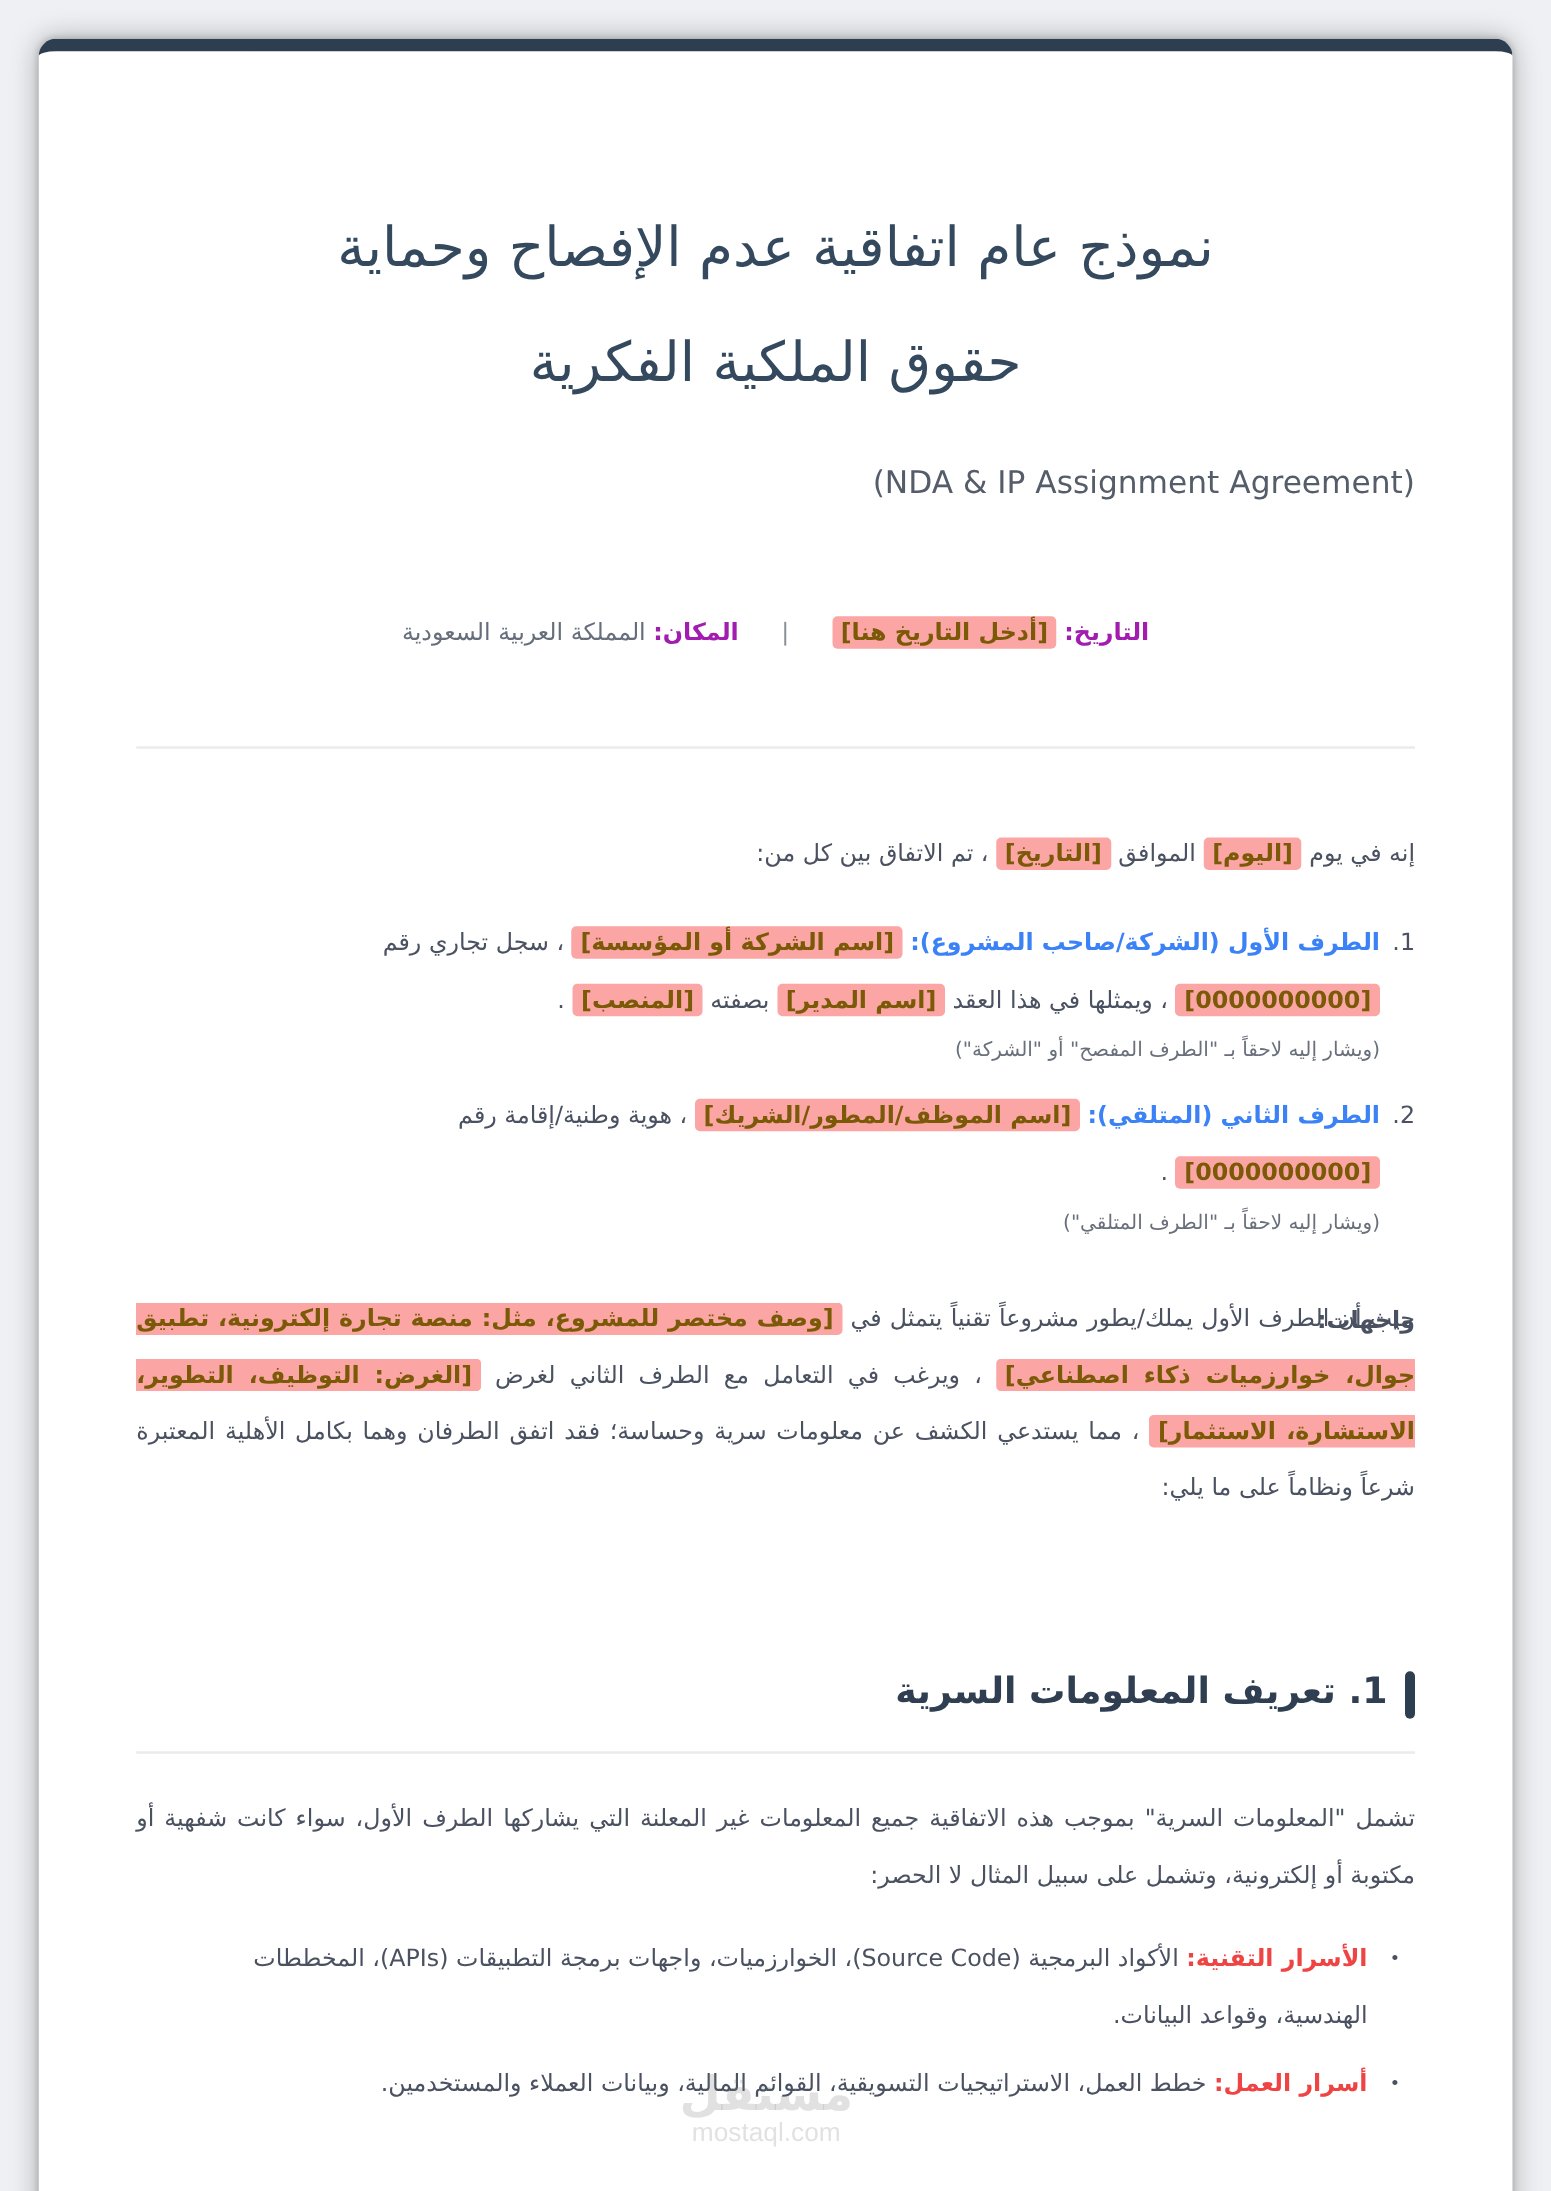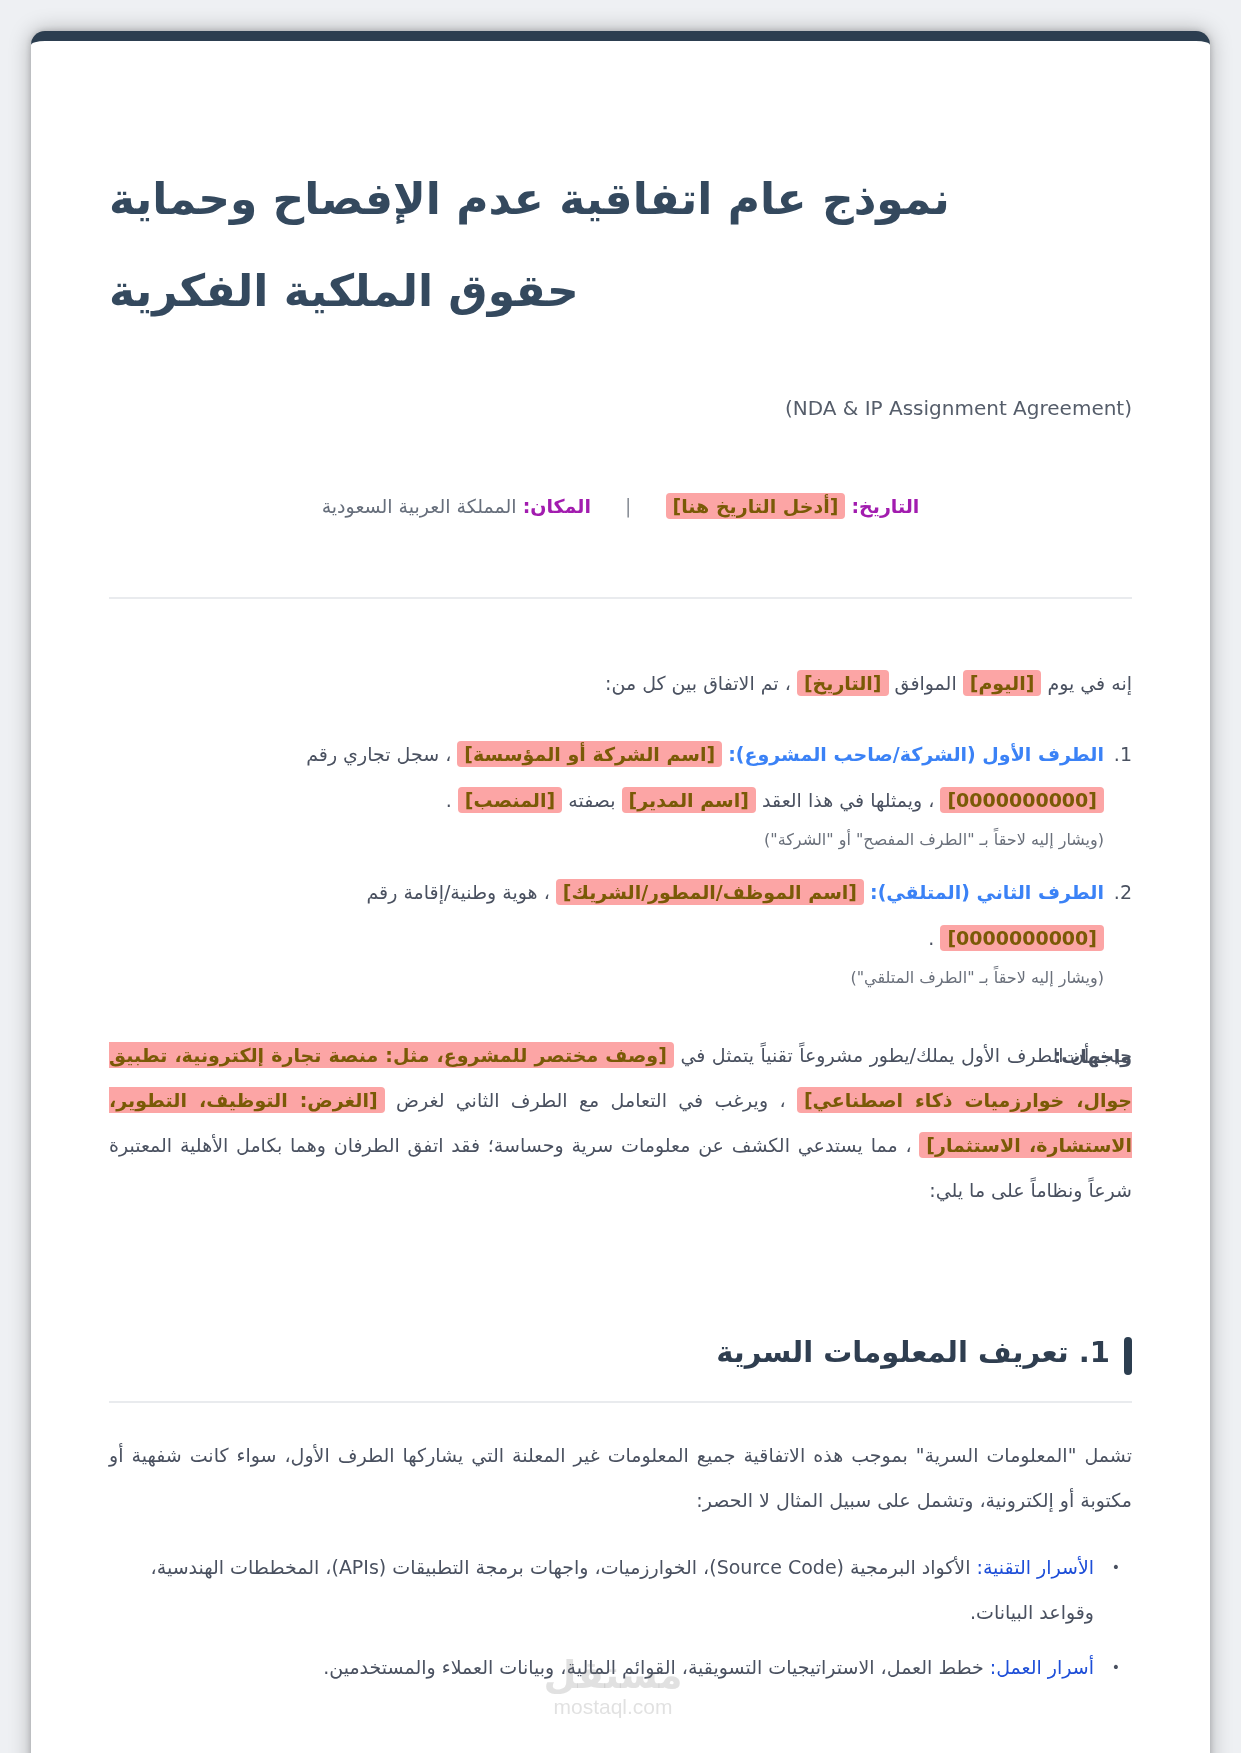--- a/index.html
+++ b/index.html
@@ -32,37 +32,37 @@
       right: 78px;
       top: 0;
       direction: rtl;
       color: #4a5160;
     }
     .doc-title {
       position: absolute;
       top: 112px;
       left: 0;
       right: 0;
-      text-align: left;
+      text-align: center;
       font-family: "DejaVu Sans", sans-serif;
-      font-weight: bold;
+      font-weight: normal;
       font-size: 44px;
       line-height: 92px;
       color: #34495e;
       margin: 0;
     }
     .doc-subtitle {
       position: absolute;
-      top: 355px;
+      top: 330px;
       left: 0;
       right: 0;
       text-align: right;
       direction: ltr;
       font-family: "DejaVu Sans", sans-serif;
-      font-size: 20px;
+      font-size: 25px;
       color: #555d6a;
     }
     .doc-subtitle span { display: block; text-align: right; }
     .meta-row {
       position: absolute;
       top: 454px;
       left: 0;
       right: 0;
       text-align: center;
       font-size: 19px;
@@ -197,22 +197,22 @@
       margin-bottom: 10px;
     }
     .bullet-dot {
       position: absolute;
       right: -26px;
       top: 0;
       color: #4a5160;
       font-size: 14px;
     }
     .bullet-label {
-      font-weight: normal;
-      color: #1d4ed8;
+      font-weight: bold;
+      color: #ef4444;
     }
     .watermark {
       position: absolute;
       left: 543px;
       top: 1655px;
       width: 140px;
       text-align: center;
       color: rgba(120,120,120,0.22);
       pointer-events: none;
     }

